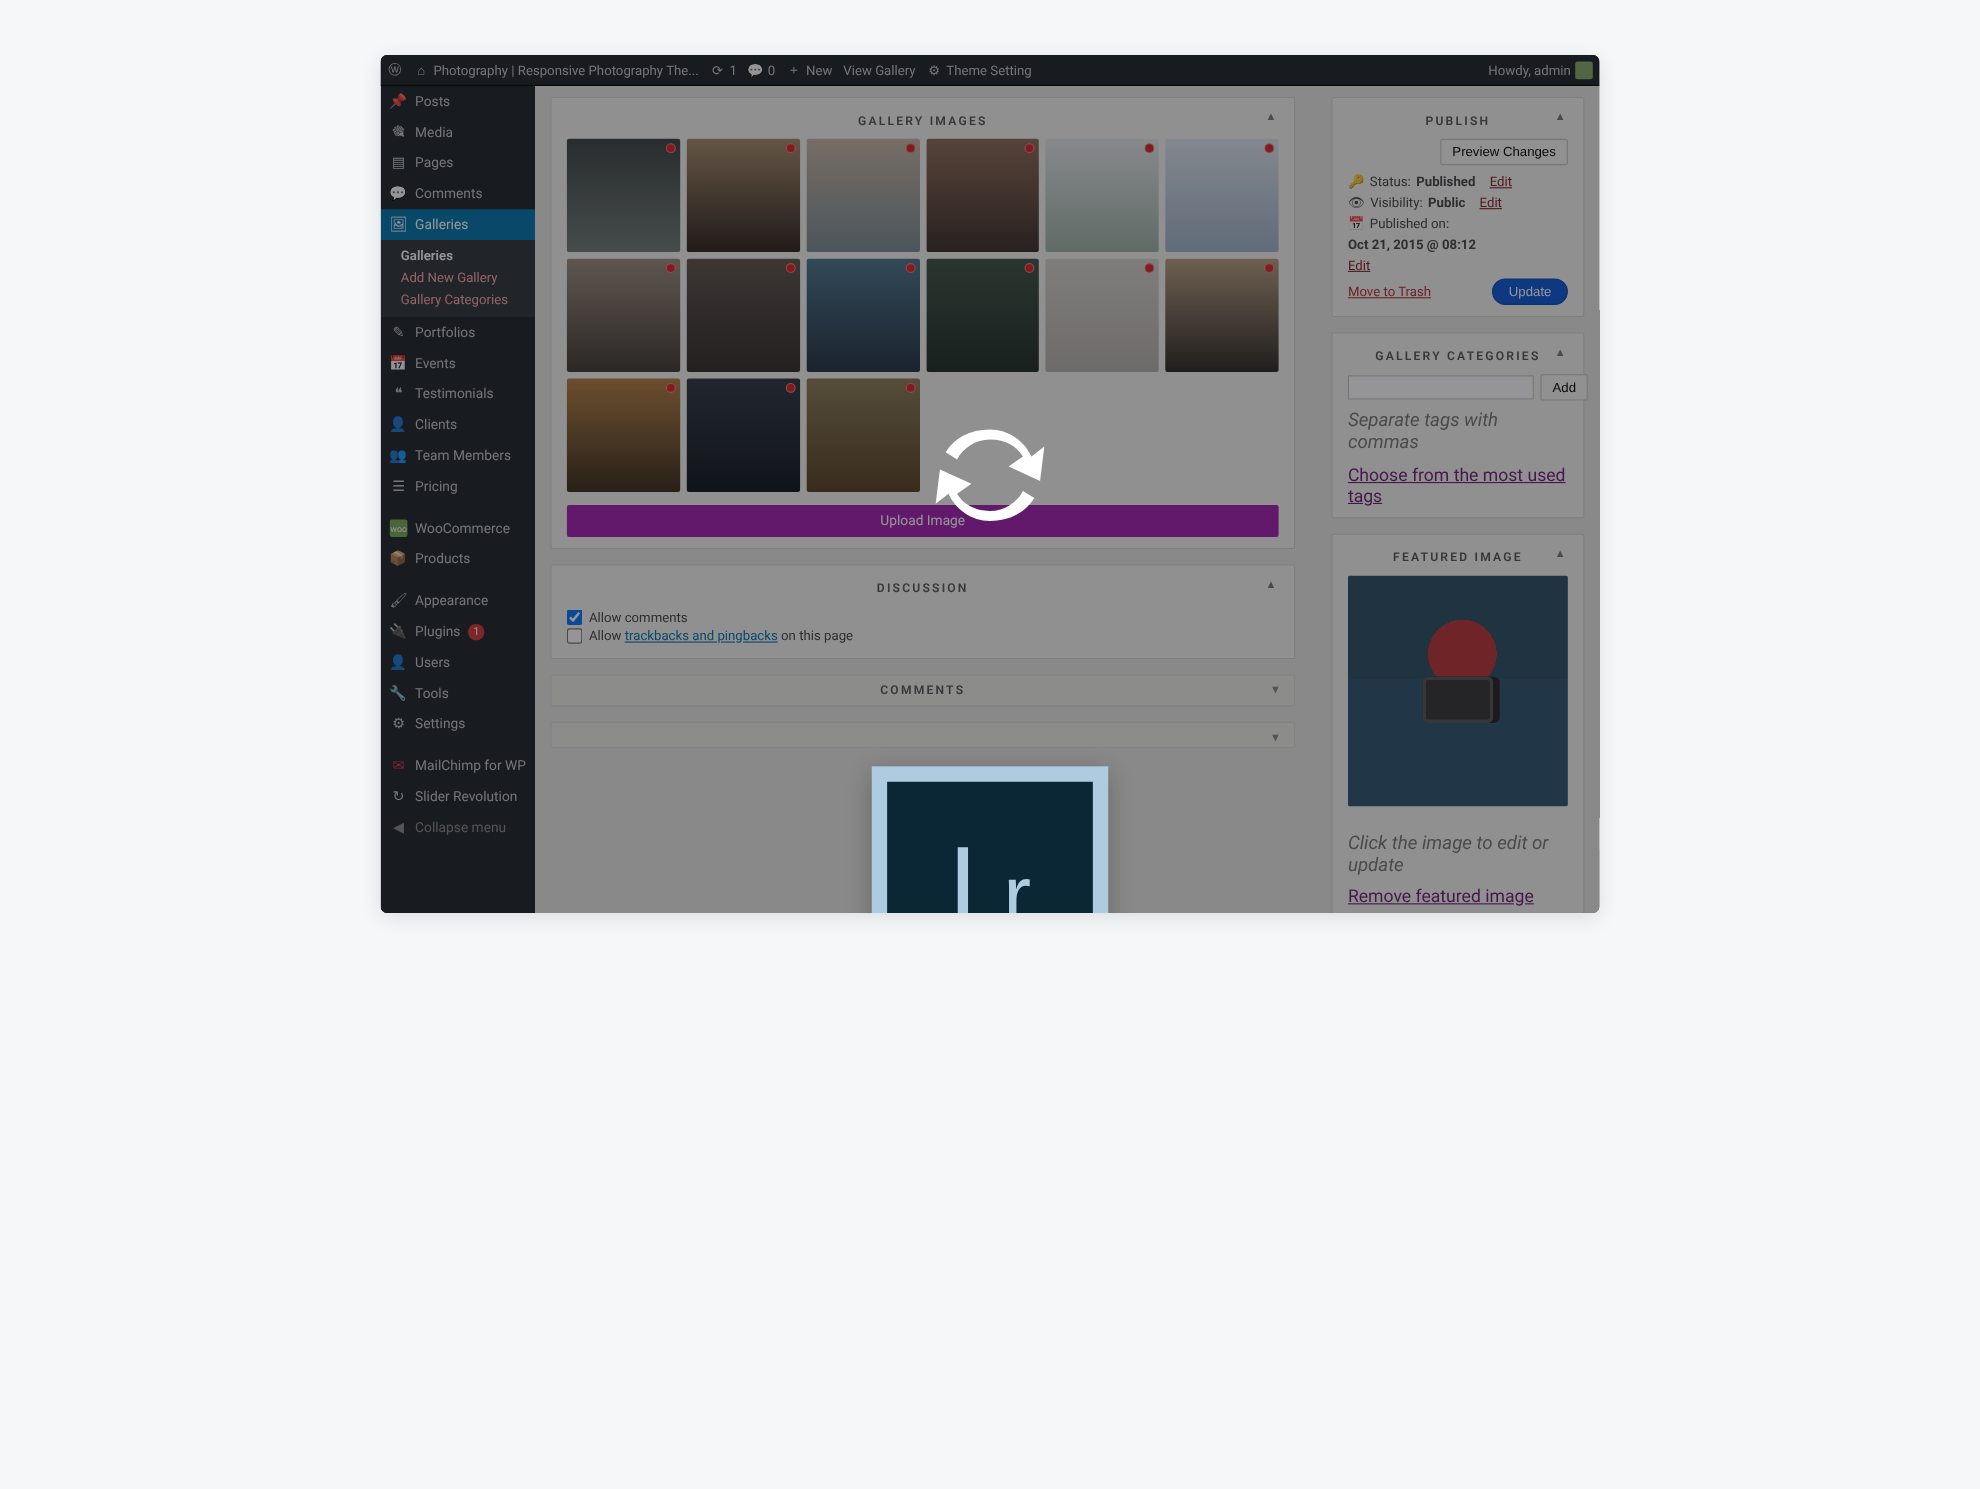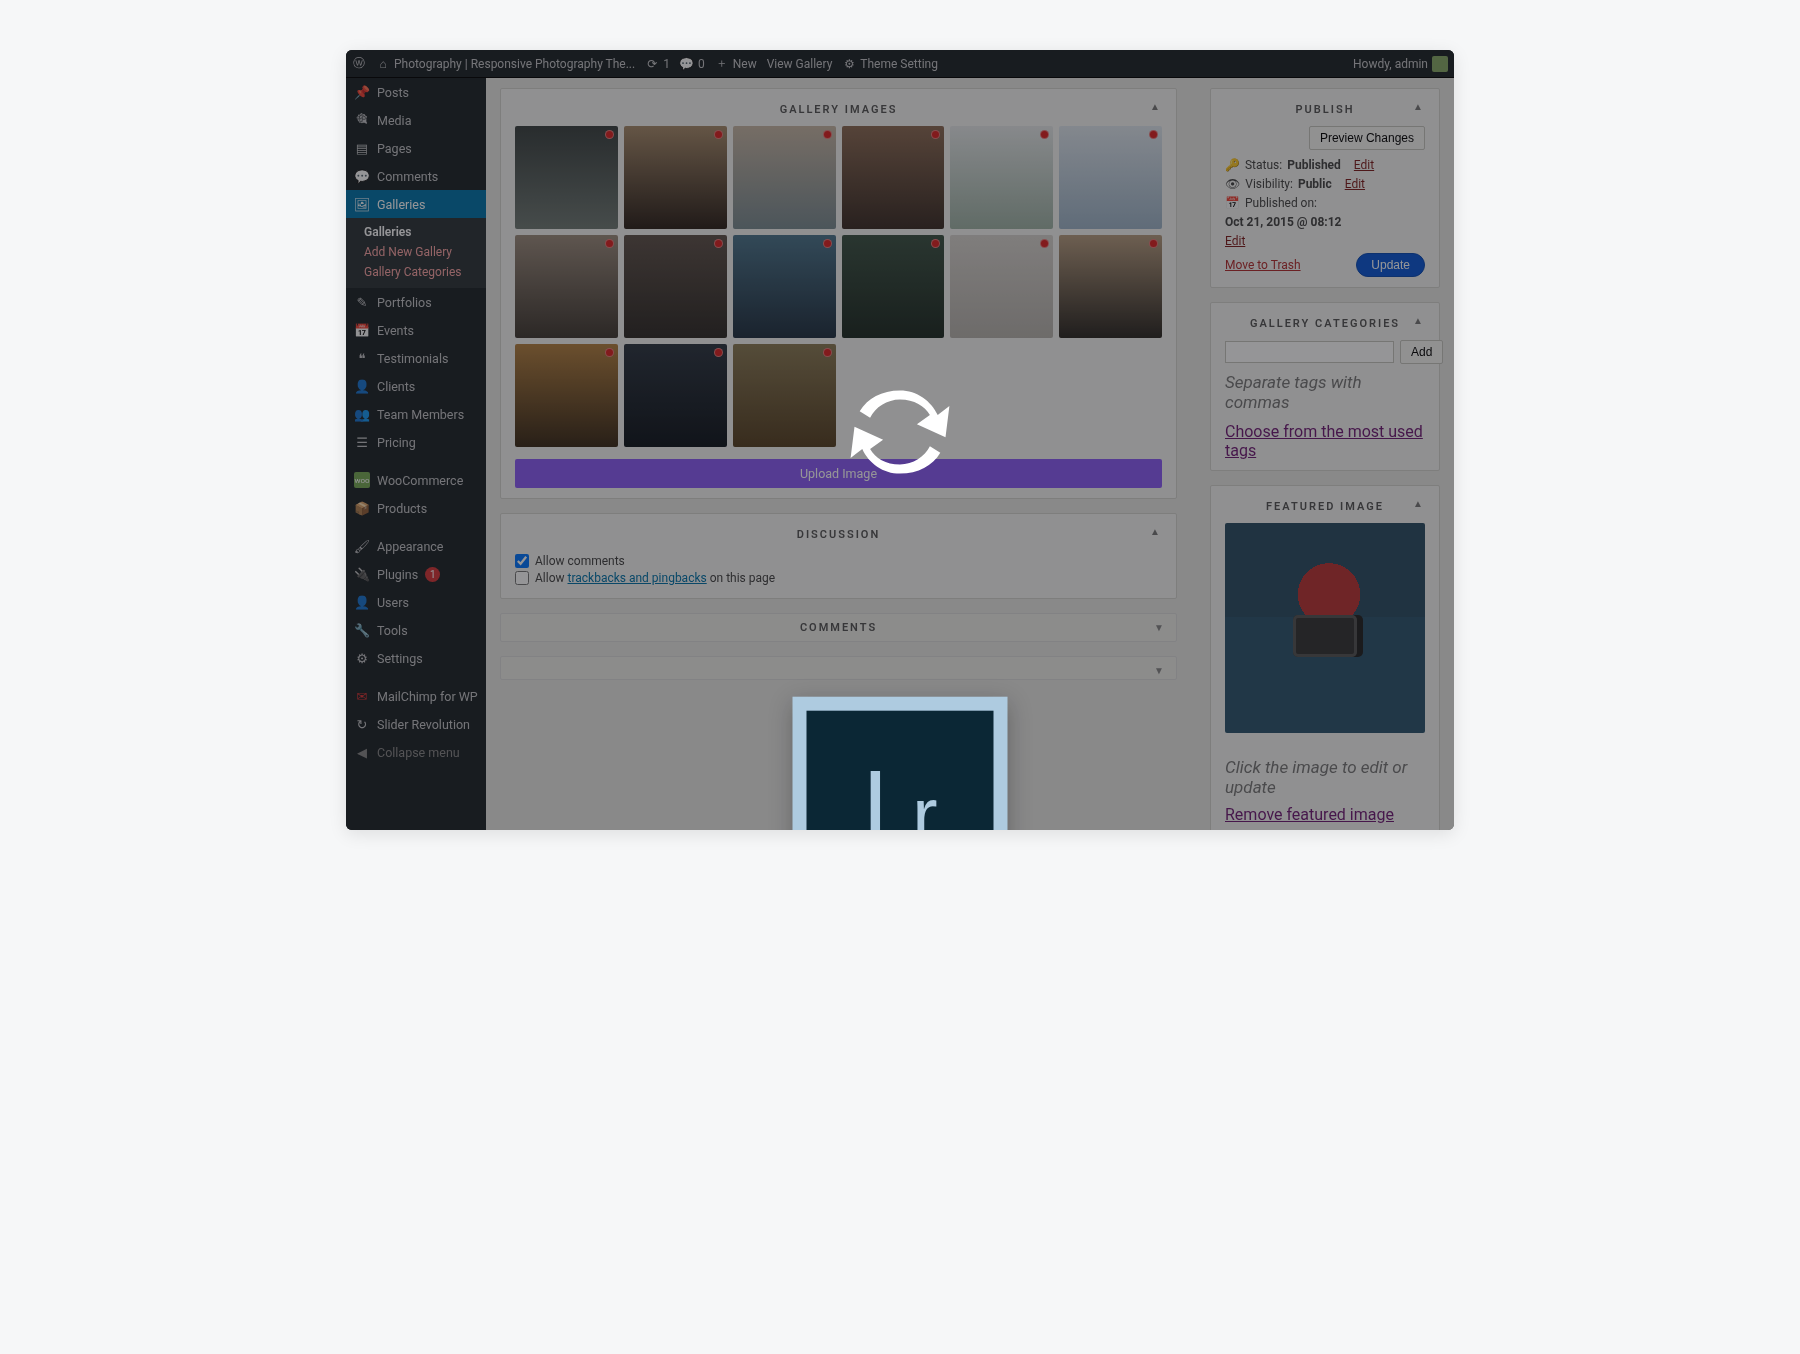--- a/index.html
+++ b/index.html
@@ -123,21 +123,21 @@
   .t7{background:linear-gradient(#9c8c7d,#403932);}
   .t8{background:linear-gradient(#5f524a,#2e2a26);}
   .t9{background:linear-gradient(#4c758c,#203040);}
   .t10{background:linear-gradient(#3c5244,#1d2a22);}
   .t11{background:linear-gradient(#d8d4cf,#b7b3ad);}
   .t12{background:linear-gradient(#b79d80,#2b2722);}
   .t13{background:linear-gradient(#b38040,#3a2a18);}
   .t14{background:linear-gradient(#2c3540,#0f151c);}
   .t15{background:linear-gradient(#8b7b55,#564022);}
   .upload-btn {
-    margin-top:12px; background:#8b5cf6; color:#fff; text-align:center;
+    margin-top:12px; background:#a21caf; color:#fff; text-align:center;
     padding:7px; font-size:12.5px; border-radius:2px;
   }
   
   .disc-row { display:flex; align-items:center; gap:6px; font-size:12px; color:#444; margin:3px 0;}
   .disc-row input[type=checkbox]{ width:14px; height:14px; }
   .disc-row a { color:#0073aa; text-decoration:underline; }
   .mini-panel {
     background:#eeeee9; border:1px solid #ddd; border-radius:2px;
     text-align:center; padding:7px; font-size:11px; letter-spacing:2px; color:#555;
     position:relative; font-weight:600;

